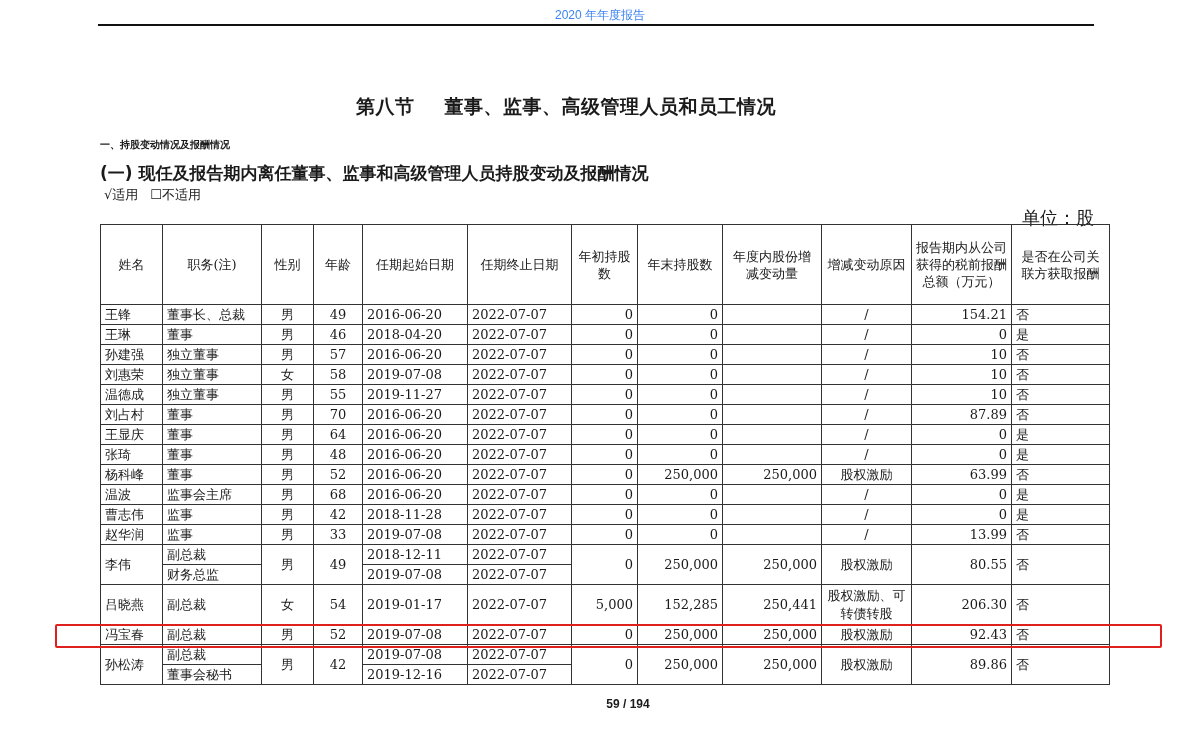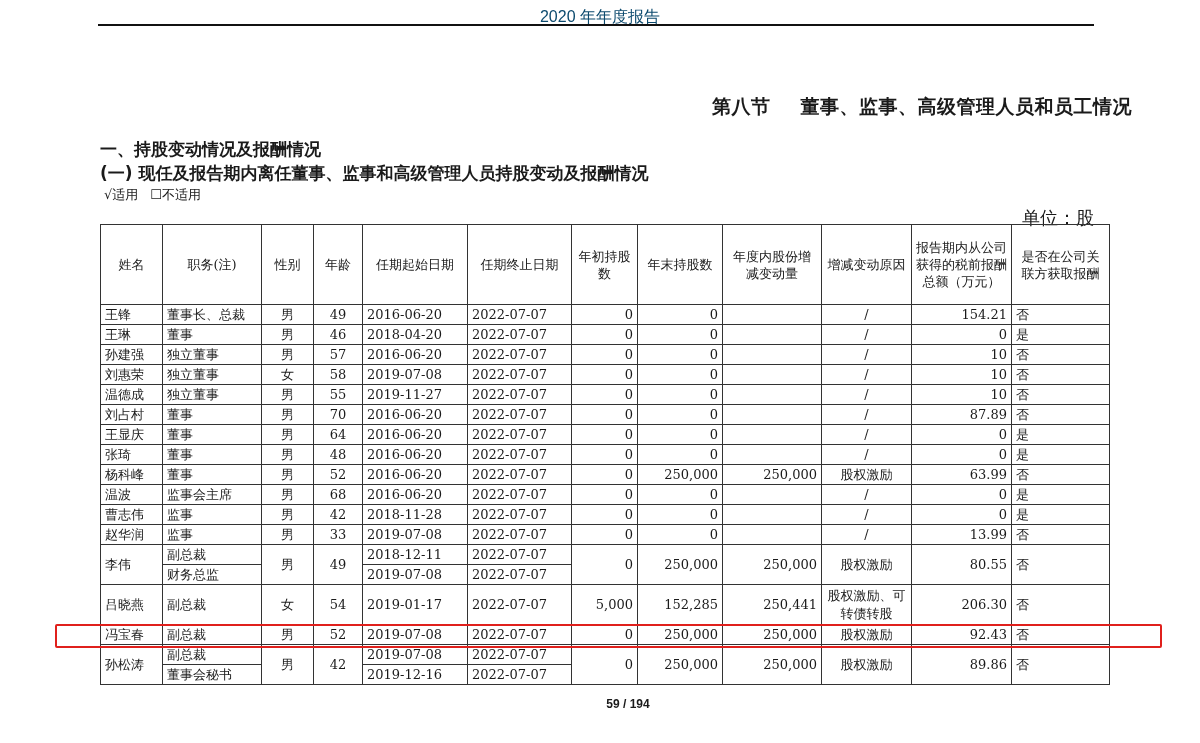--- a/index.html
+++ b/index.html
@@ -1,24 +1,24 @@
 <!DOCTYPE html>
 <html><head>
 <meta charset="utf-8">
 <style>
   html, body { margin:0; padding:0; background:#ffffff; }
   body { width:1200px; height:743px; position:relative; overflow:hidden;
          font-family:"DejaVu Serif","Liberation Serif",serif; color:#1a1a1a; }
   .running-header { position:absolute; left:0; width:1200px; top:7px; text-align:center;
-         font-family:"Liberation Sans","DejaVu Sans",sans-serif; font-size:16px; color:#0c4a6e; }
+         font-family:"Liberation Sans","DejaVu Sans",sans-serif; font-size:12px; color:#3b82f6; }
   .header-rule { position:absolute; left:98px; top:24px; width:996px; height:2px; background:#111; }
-  .section-title { position:absolute; left:0; width:1132px; top:94px; text-align:right;
+  .section-title { position:absolute; left:0; width:1132px; top:94px; text-align:center;
          font-family:"DejaVu Sans","Liberation Sans",sans-serif; font-weight:bold; font-size:19px; letter-spacing:0.5px; }
   .section-title .gap { display:inline-block; width:30px; }
-  .h1 { position:absolute; left:100px; top:138px; font-family:"DejaVu Sans",sans-serif; font-weight:bold; font-size:17px; }
+  .h1 { position:absolute; left:100px; top:138px; font-family:"DejaVu Sans",sans-serif; font-weight:bold; font-size:10px; }
   .h2 { position:absolute; left:100px; top:162px; font-family:"DejaVu Sans",sans-serif; font-weight:bold; font-size:17px; }
   .applicable { position:absolute; left:104px; top:186px; font-family:"DejaVu Sans",sans-serif; font-size:13px; }
   .applicable .opt { margin-right:12px; }
   .unit { position:absolute; right:106px; top:206px; font-size:18px; font-family:"DejaVu Sans",sans-serif; }
 
   table.grid { position:absolute; left:100px; top:224px; border-collapse:collapse; table-layout:fixed;
          font-family:"DejaVu Serif","Liberation Serif",serif; font-size:13px; }
   table.grid td, table.grid th { border:1px solid #333; padding:0 4px; height:19px; line-height:18px;
          white-space:nowrap; overflow:hidden; font-weight:normal; }
   table.grid th { height:79px; text-align:center; vertical-align:middle; white-space:normal; line-height:17px; }

